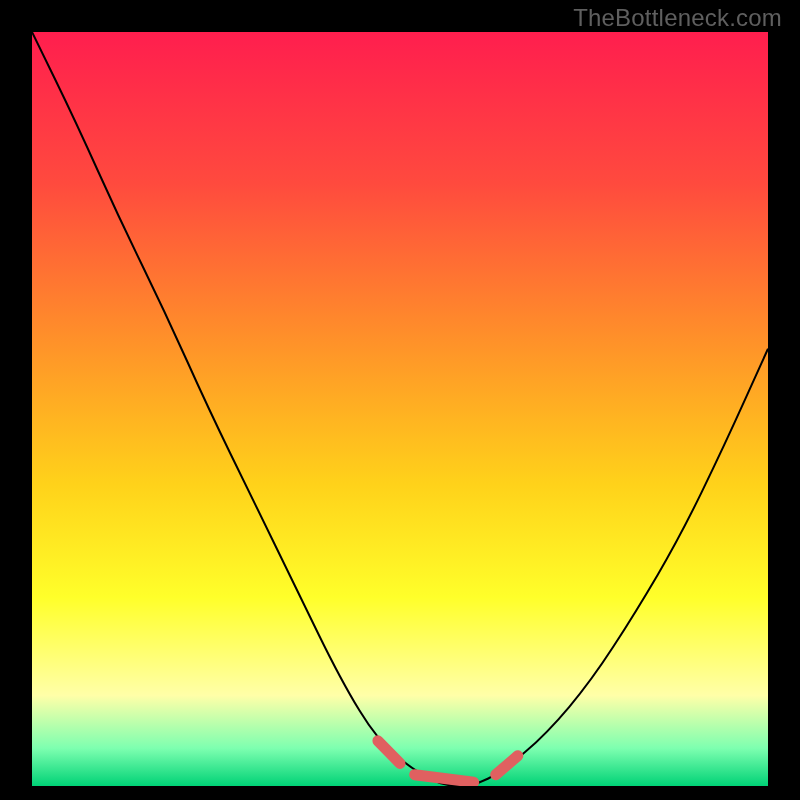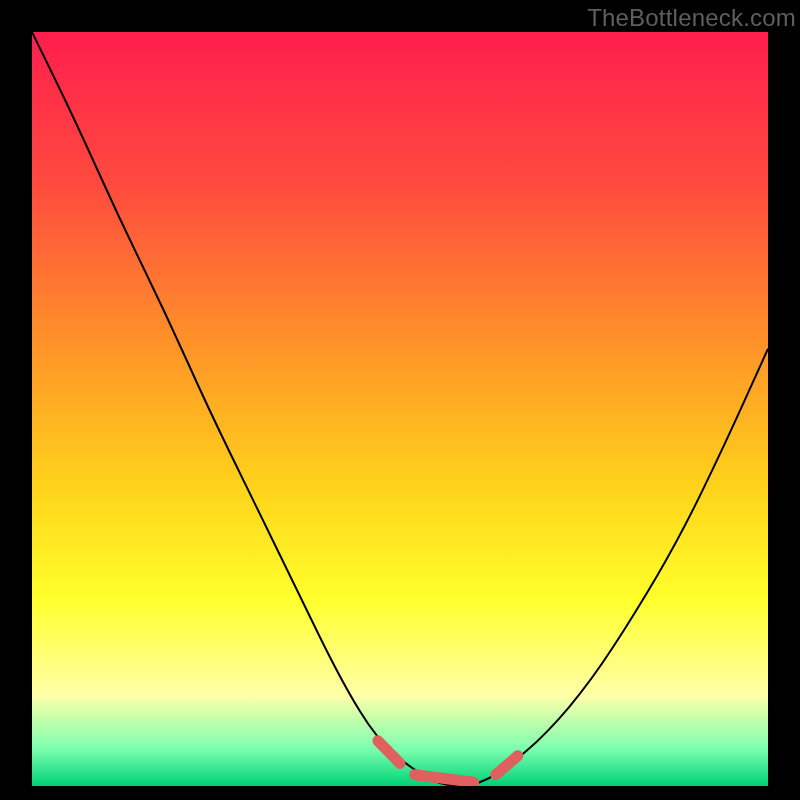--- a/index.html
+++ b/index.html
@@ -12,21 +12,21 @@
     font-family: Arial, Helvetica, sans-serif;
   }
   .stage {
     position: relative;
     width: 800px;
     height: 800px;
   }
   .watermark {
     position: absolute;
     top: 4px;
-    right: 4px;
+    right: 18px;
     font-size: 24px;
     color: #5f5f5f;
     letter-spacing: 0.2px;
     font-weight: 400;
   }
   svg.chart {
     position: absolute;
     left: 0;
     top: 0;
   }

